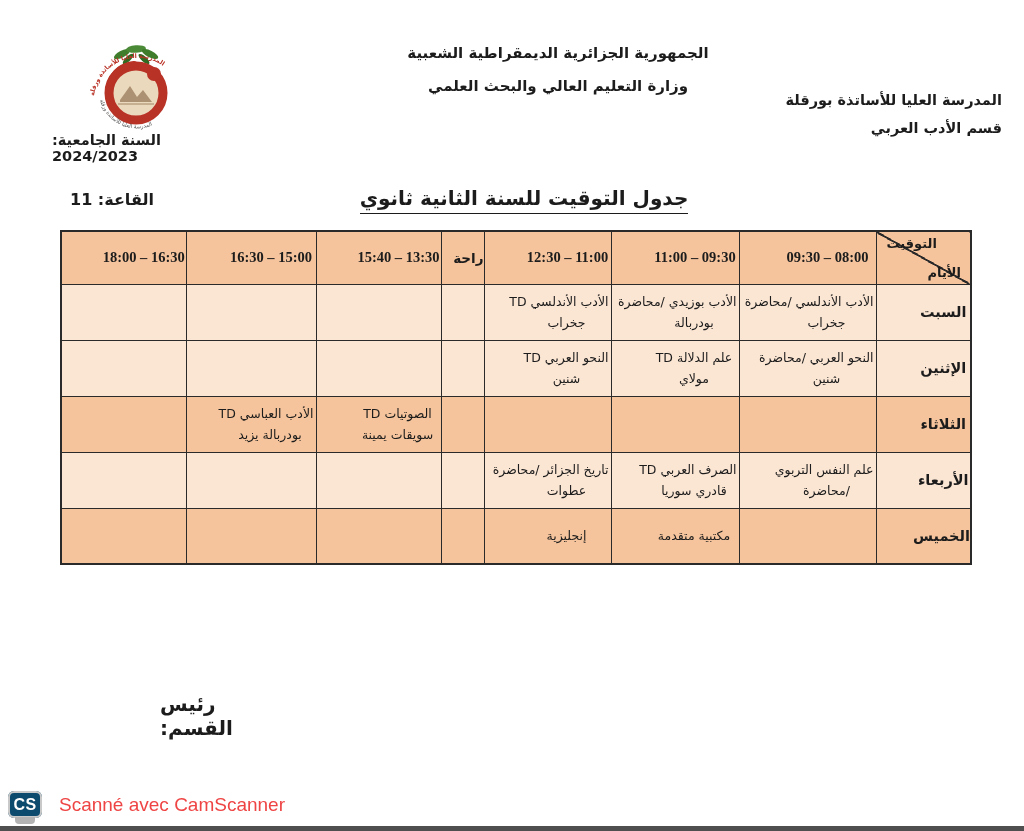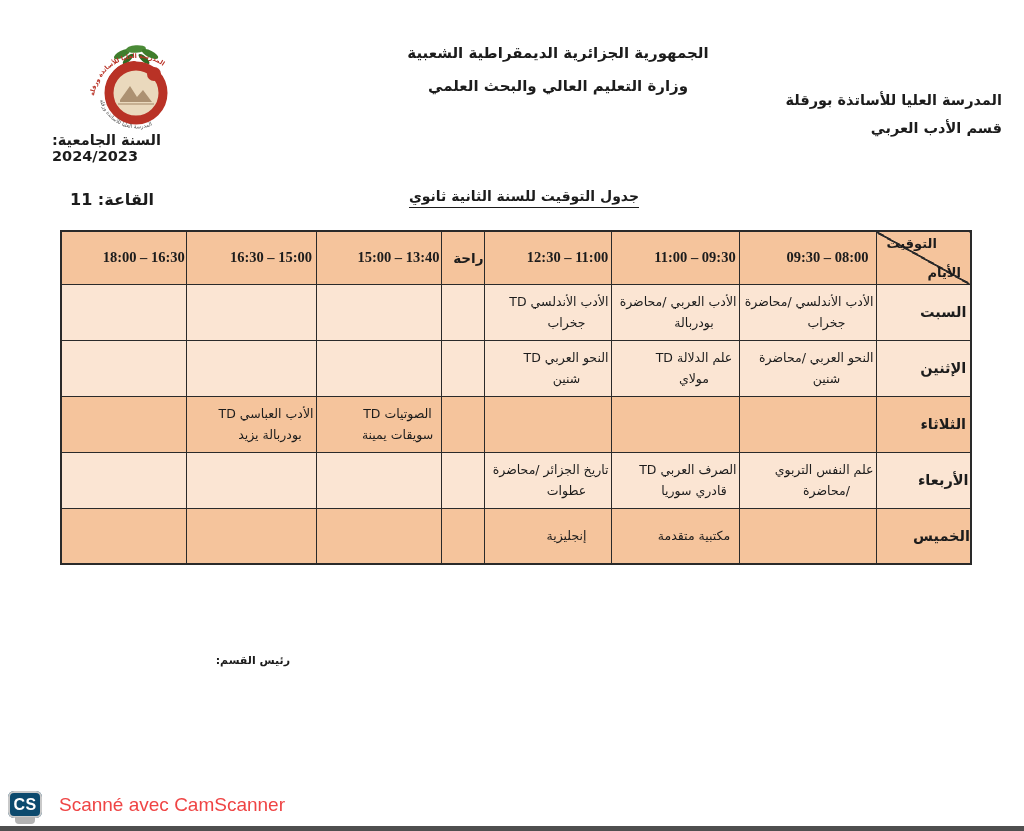--- a/index.html
+++ b/index.html
@@ -17,21 +17,21 @@
   .hdr-center{position:absolute;left:353px;top:44px;width:410px;text-align:center;direction:rtl;}
   .hdr-center .l1{font-size:15px;font-weight:bold;margin-bottom:15px;}
   .hdr-center .l2{font-size:15px;font-weight:bold;}
   .hdr-right{position:absolute;right:22px;top:92px;width:280px;text-align:right;direction:rtl;}
   .hdr-right .l1{font-size:14.5px;font-weight:bold;margin-bottom:12px;}
   .hdr-right .l2{font-size:14.5px;font-weight:bold;}
   .hdr-year{position:absolute;left:52px;top:132px;width:170px;font-size:14.5px;font-weight:bold;direction:rtl;text-align:left;}
 
   
   .title-wrap{position:absolute;left:354px;top:186px;width:340px;text-align:center;direction:rtl;}
-  .title-main{display:inline-block;font-size:14px;font-weight:bold;border-bottom:1.6px solid var(--ink);padding-bottom:3px;}
+  .title-main{display:inline-block;font-size:20px;font-weight:bold;border-bottom:1.6px solid var(--ink);padding-bottom:3px;}
   .room{position:absolute;left:70px;top:190px;font-size:16px;font-weight:bold;direction:rtl;}
 
   
   table.tt{position:absolute;left:60px;top:230px;width:910px;border-collapse:collapse;direction:rtl;table-layout:fixed;}
   table.tt th,table.tt td{border:1.6px solid var(--border);text-align:center;vertical-align:middle;overflow:hidden;padding-left:40px;}
   table.tt{border:2px solid var(--border);}
   thead tr{height:53px;}
   tbody tr{height:56px;}
   tbody tr.row-light{background:var(--row-light);}
   tbody tr.row-dark{background:var(--row-dark);}
@@ -40,21 +40,21 @@
   .break-h{direction:rtl;font-family:"DejaVu Sans",sans-serif;font-size:13.5px;margin-left:48px;}
   .day-h{font-size:14.5px;font-weight:bold;}
   td.session{font-size:12.5px;line-height:1.7;padding:2px;}
   td.session div{white-space:nowrap;}
   .corner{position:relative;
     background-image:linear-gradient(to top right,transparent calc(50% - 1px),var(--border) calc(50% - 1px),var(--border) calc(50% + 1px),transparent calc(50% + 1px));}
   .c-top{position:absolute;top:4px;left:10px;font-size:13px;font-weight:bold;}
   .c-bottom{position:absolute;bottom:4px;right:9px;font-size:13px;font-weight:bold;}
 
   
-  .sign{position:absolute;left:160px;top:654px;width:130px;text-align:right;font-size:11px;font-weight:bold;direction:rtl;}
+  .sign{position:absolute;left:160px;top:692px;width:130px;text-align:left;font-size:20px;font-weight:bold;direction:rtl;}
   .cs-wrap{position:absolute;left:8px;top:791px;display:flex;align-items:center;}
   .cs-badge{position:relative;width:34px;height:27px;background:#0c4a6e;border-radius:6px;
     display:flex;align-items:center;justify-content:center;box-shadow:inset 0 0 0 2px #c9c9c9;}
   .cs-badge span{color:#ffffff;font-family:"Liberation Sans",sans-serif;font-weight:bold;font-size:16px;letter-spacing:0.5px;}
   .cs-tab{position:absolute;left:15px;top:817px;width:20px;height:7px;background:#b3b3b3;border-radius:0 0 4px 4px;}
   .cs-text{margin-left:17px;font-family:"Liberation Sans",sans-serif;font-size:19px;color:#ef4444;}
   .bottom-edge{position:absolute;left:0;bottom:0;width:100%;height:5px;background:#4f4f4f;}
 </style>
 </head>
 <body>
@@ -117,34 +117,34 @@
     <thead>
       <tr id="time-header-row">
         <th class="corner">
           <span class="c-top">التوقيت</span>
           <span class="c-bottom">الأيام</span>
         </th>
       <th class="time-h">09:30 – 08:00</th>
           <th class="time-h">11:00 – 09:30</th>
           <th class="time-h">12:30 – 11:00</th>
           <th class="time-h break-h">راحة</th>
-          <th class="time-h">15:00 – 13:40</th>
+          <th class="time-h">15:40 – 13:30</th>
           <th class="time-h">16:30 – 15:00</th>
           <th class="time-h">18:00 – 16:30</th>
         </tr>
     </thead>
     <tbody id="timetable-body">
         <tr class="row-light">
           <th class="day-h">السبت</th>
           <td class="session">
             <div>الأدب الأندلسي /محاضرة</div>
             <div>جخراب</div>
           </td>
           <td class="session">
-            <div>الأدب العربي /محاضرة</div>
+            <div>الأدب بوزيدي /محاضرة</div>
             <div>بودربالة</div>
           </td>
           <td class="session">
             <div>الأدب الأندلسي TD</div>
             <div>جخراب</div>
           </td>
           <td class="session break-cell"></td>
           <td class="session"></td>
           <td class="session"></td>
           <td class="session"></td>

